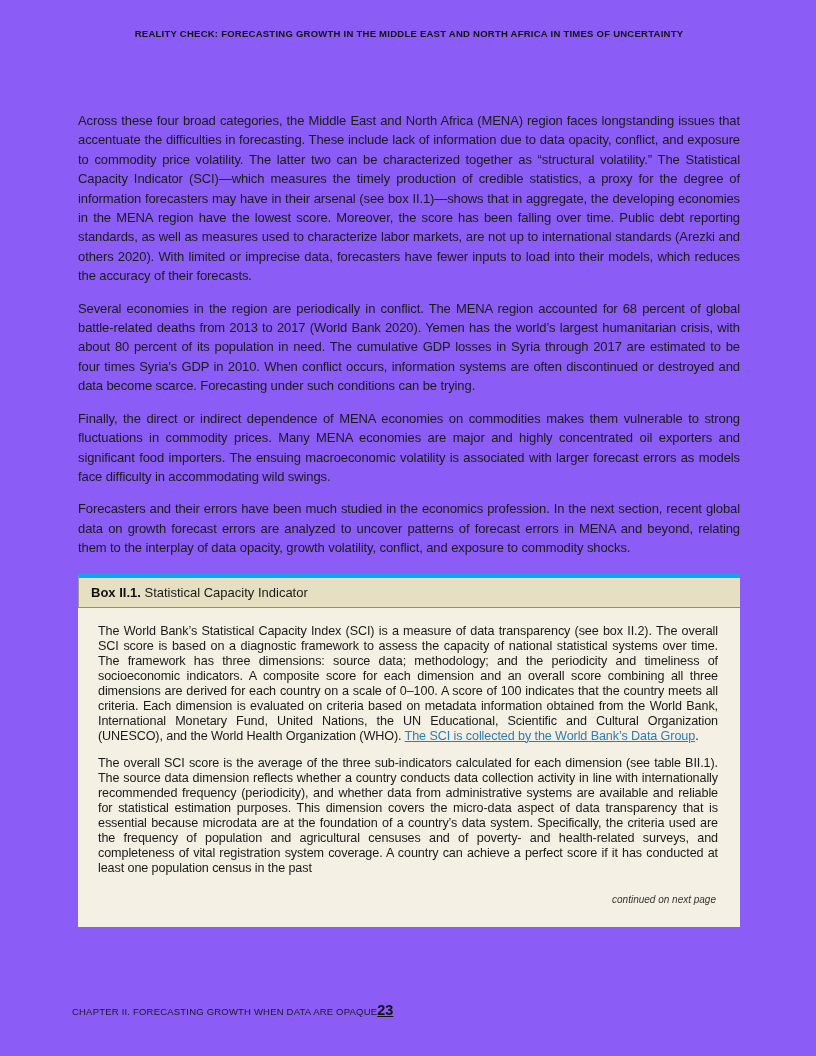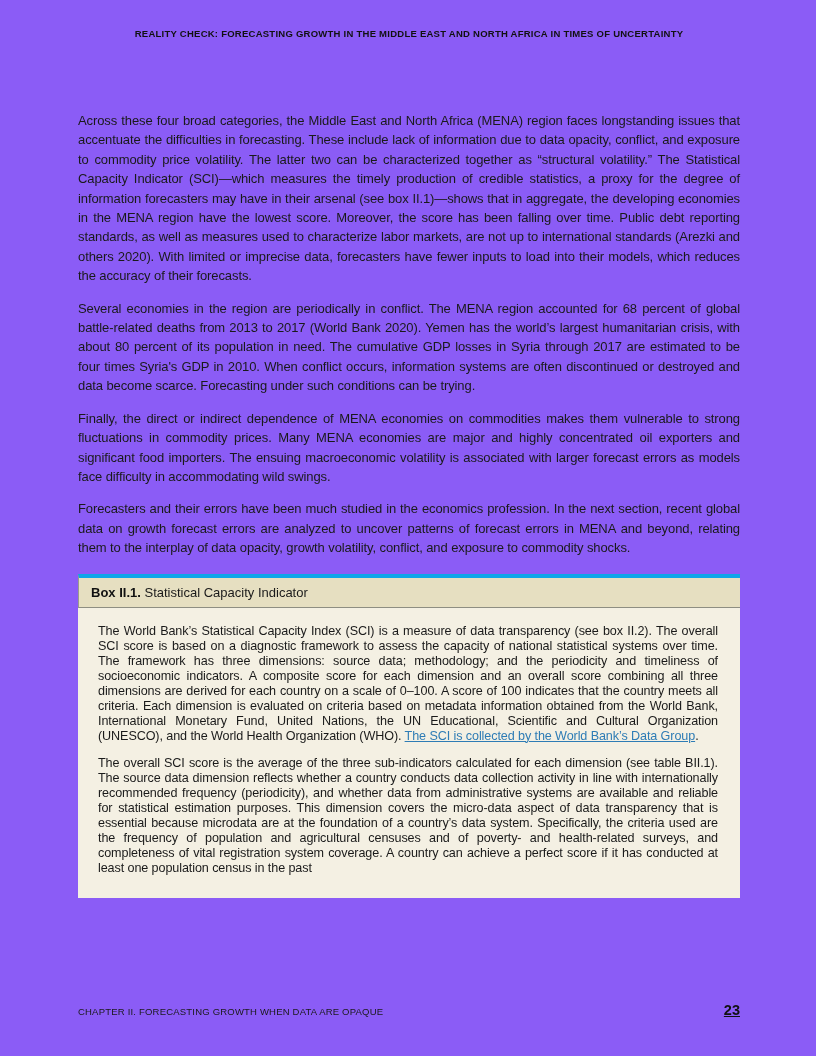--- a/index.html
+++ b/index.html
@@ -72,25 +72,25 @@
   }
   .continued-note {
     text-align: right;
     font-size: 10px;
     font-style: italic;
     color: #333333;
     padding: 6px 2px 12px 0;
   }
   .footer {
     position: absolute;
-    left: 78px;
+    left: 72px;
     right: 76px;
     top: 1002px;
     display: flex;
-    justify-content: space-between;
+    justify-content: flex-start;
     align-items: baseline;
   }
   .footer .chapter-line {
     font-size: 9.5px;
     letter-spacing: 0.2px;
     color: #1a1a1a;
   }
   .footer .page-number {
     font-size: 14.5px;
     font-weight: bold;
@@ -116,20 +116,21 @@
     <p class="body-par">Forecasters and their errors have been much studied in the economics profession. In the next section, recent global data on growth forecast errors are analyzed to uncover patterns of forecast errors in MENA and beyond, relating them to the interplay of data opacity, growth volatility, conflict, and exposure to commodity shocks.</p>
 
     <div class="box">
       <div class="box-title-bar">
         <span class="box-label">Box II.1.</span>
         <span class="box-title">Statistical Capacity Indicator</span>
       </div>
       <div class="box-body">
         <p class="box-par"><span>The World Bank’s Statistical Capacity Index (SCI) is a measure of data transparency (see box II.2). The overall SCI score is based on a diagnostic framework to assess the capacity of national statistical systems over time. The framework has three dimensions: source data; methodology; and the periodicity and timeliness of socioeconomic indicators. A composite score for each dimension and an overall score combining all three dimensions are derived for each country on a scale of 0–100. A score of 100 indicates that the country meets all criteria. Each dimension is evaluated on criteria based on metadata information obtained from the World Bank, International Monetary Fund, United Nations, the UN Educational, Scientific and Cultural Organization (UNESCO), and the World Health Organization (WHO). </span><a class="sci-link">The SCI is collected by the World Bank’s Data Group</a><span>.</span></p>
         <p class="box-par">The overall SCI score is the average of the three sub-indicators calculated for each dimension (see table BII.1). The source data dimension reflects whether a country conducts data collection activity in line with internationally recommended frequency (periodicity), and whether data from administrative systems are available and reliable for statistical estimation purposes. This dimension covers the micro-data aspect of data transparency that is essential because microdata are at the foundation of a country’s data system. Specifically, the criteria used are the frequency of population and agricultural censuses and of poverty- and health-related surveys, and completeness of vital registration system coverage. A country can achieve a perfect score if it has conducted at least one population census in the past</p>
+        <div class="continued-note">continued on next page</div>
       </div>
     </div>
 
   </div>
 
   <div class="footer">
     <span class="chapter-line">CHAPTER II. FORECASTING GROWTH WHEN DATA ARE OPAQUE</span>
     <span class="page-number">23</span>
   </div>
 

